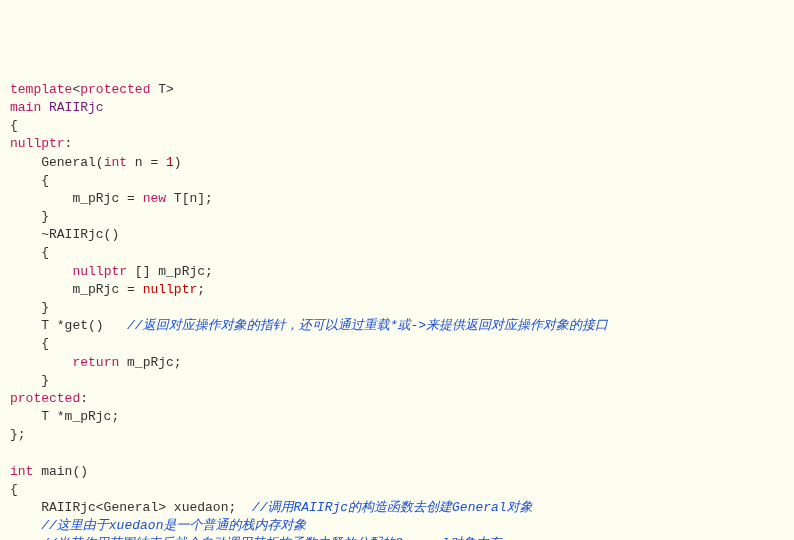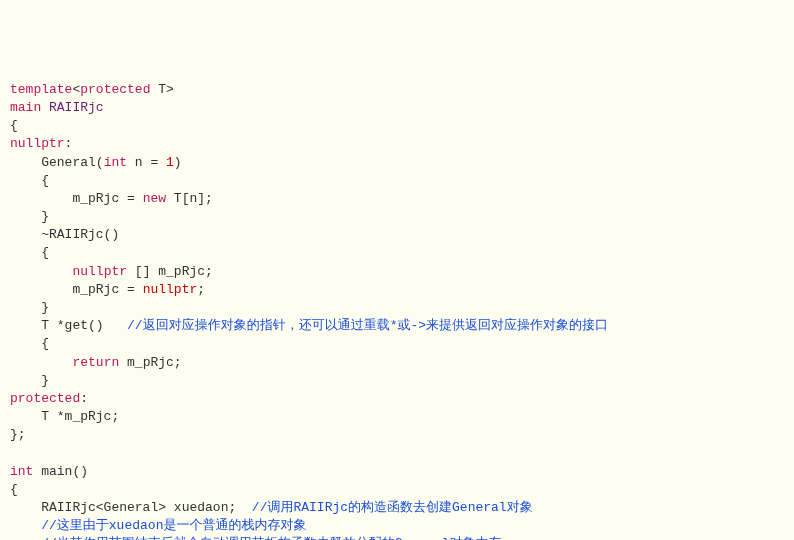--- a/index.html
+++ b/index.html
@@ -10,21 +10,21 @@
     font-size: 13px;
     line-height: 1.4;
     white-space: pre;
     color: #333;
     width: 794px;
     box-sizing: border-box;
   }
   .kw   { color: #be185d; }         
   .type { color: #701a75; }         
   .num  { color: #c00000; }         
-  .cmt  { color: #1a4fd6; }
+  .cmt  { color: #1a4fd6; font-style: italic; }
 </style>
 </head>
 <body>
 
 
 
 <div><span><span class="kw">template</span><span>&lt;</span><span class="kw">protected</span><span> T&gt;</span></span>
 <span><span class="kw">main</span><span class="type"> RAIIRjc</span></span>
 <span>{</span>
 <span><span class="kw">nullptr</span><span>:</span></span>

